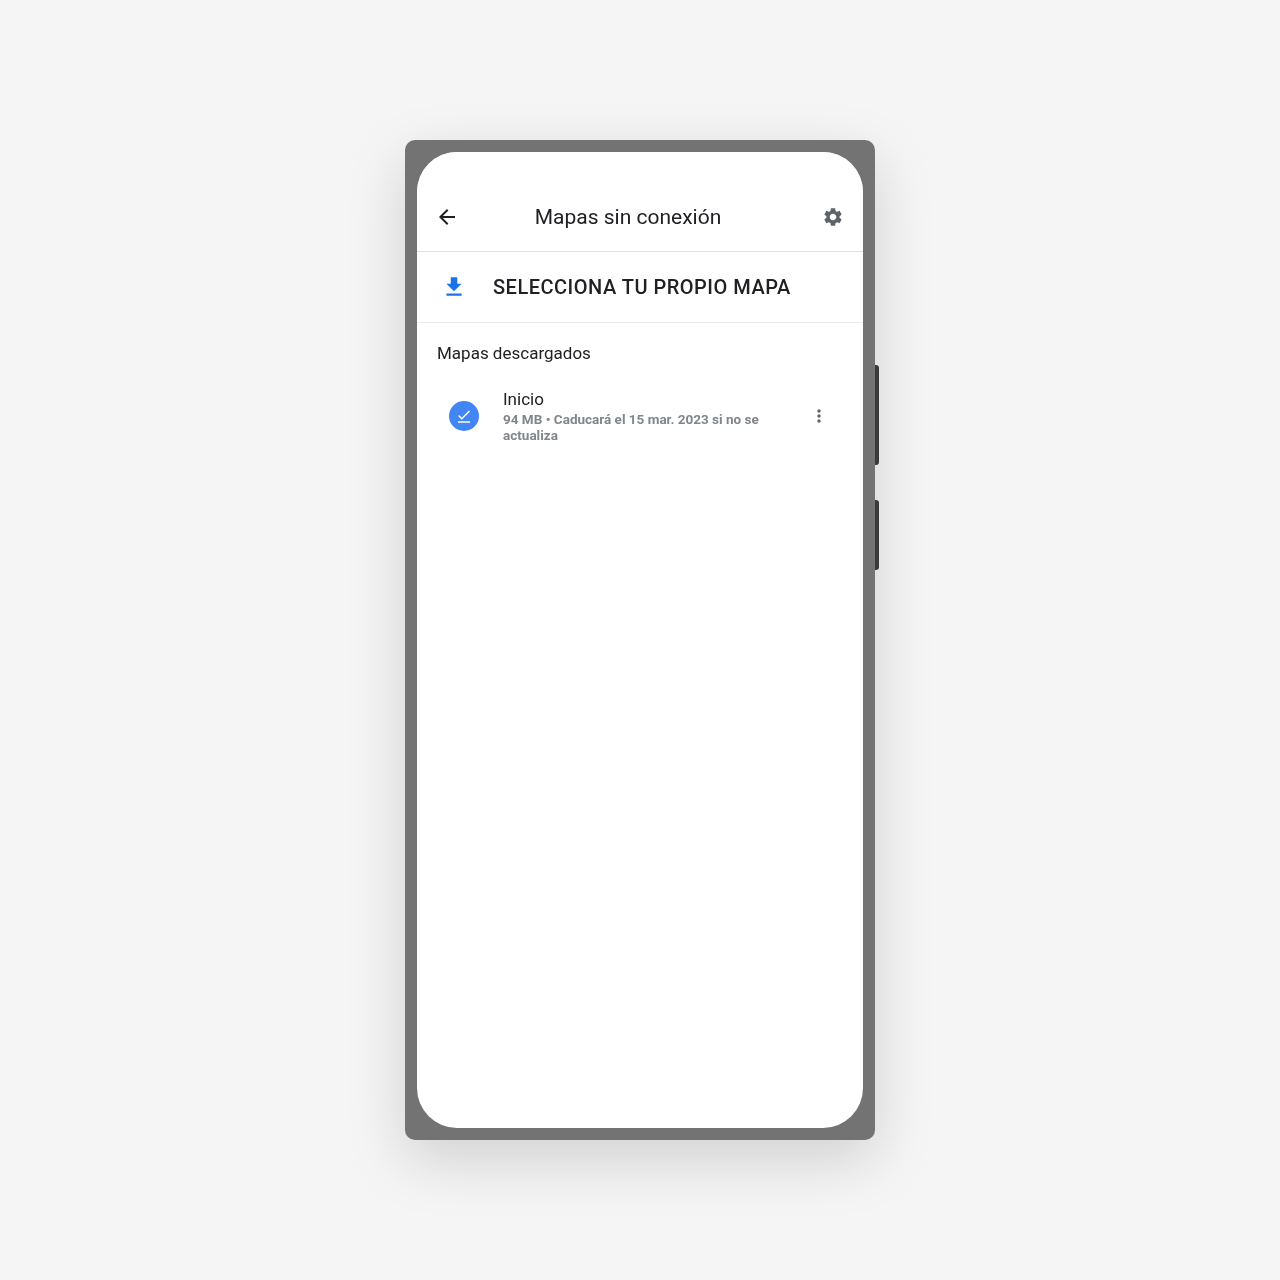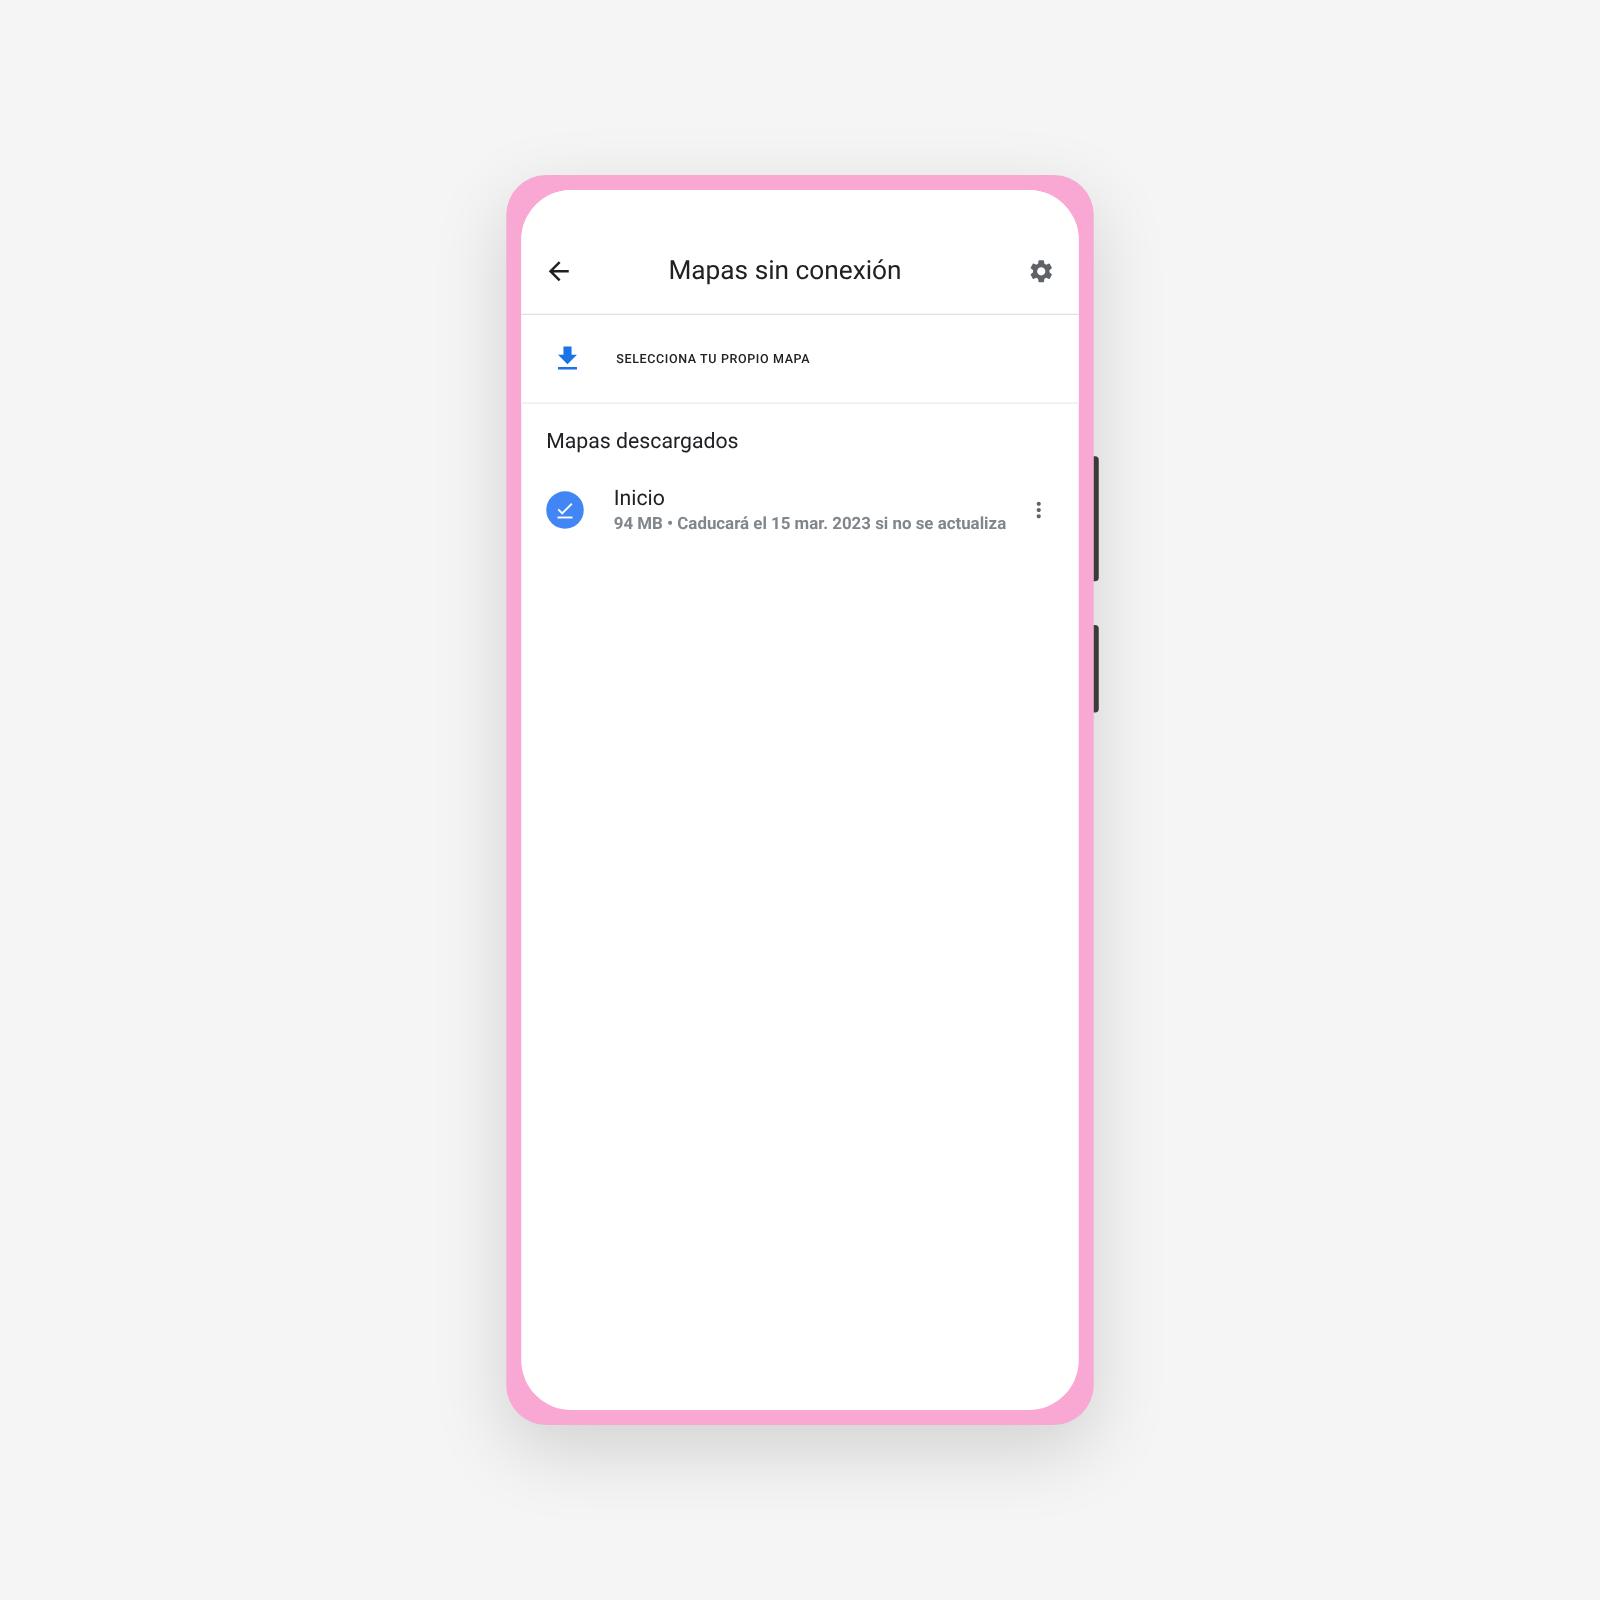--- a/index.html
+++ b/index.html
@@ -14,22 +14,22 @@
       width: 1280px;
       height: 1280px;
       display: flex;
       align-items: center;
       justify-content: center;
     }
 
     .phone-frame {
       width: 470px;
       height: 1000px;
-      background: #f9a8d4;
-      border-radius: 32px;
+      background: #737373;
+      border-radius: 10px;
       padding: 12px;
       position: relative;
       box-shadow: 0 20px 60px rgba(0,0,0,0.15);
     }
 
     .phone-button-right-top {
       position: absolute;
       right: -4px;
       top: 225px;
       width: 4px;
@@ -110,21 +110,21 @@
     }
 
     .download-icon {
       width: 26px;
       height: 26px;
       color: #1a73e8;
       margin-right: 26px;
     }
 
     .select-map-label {
-      font-size: 10px;
+      font-size: 20px;
       color: #202124;
       letter-spacing: 0.5px;
       font-weight: 500;
     }
 
     .section-header {
       padding: 20px 20px 4px 20px;
     }
 
     .section-title {
@@ -136,21 +136,21 @@
 
     .section-subtitle {
       font-size: 15px;
       color: #80868b;
       font-weight: 400;
     }
 
     .map-item {
       display: flex;
       align-items: center;
-      padding: 18px 20px;
+      padding: 18px 32px;
     }
 
     .map-check-icon {
       width: 30px;
       height: 30px;
       background: #4285f4;
       border-radius: 50%;
       display: flex;
       align-items: center;
       justify-content: center;

